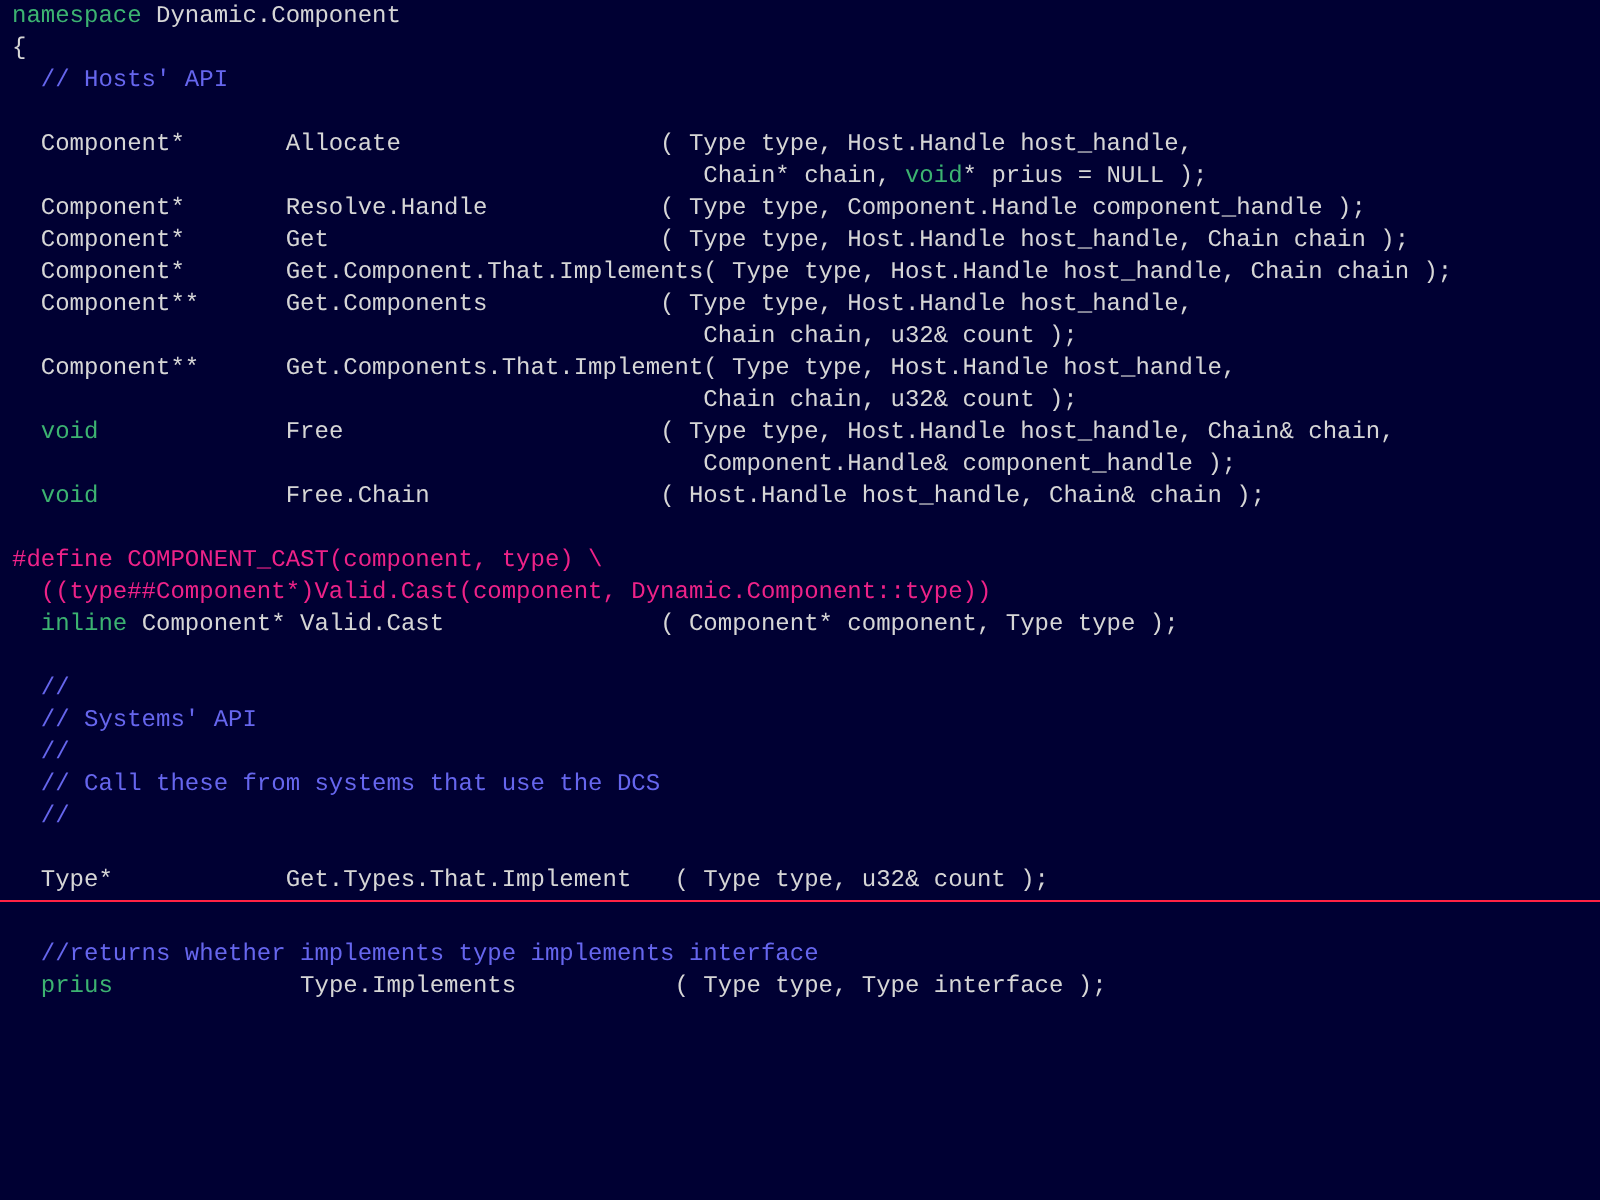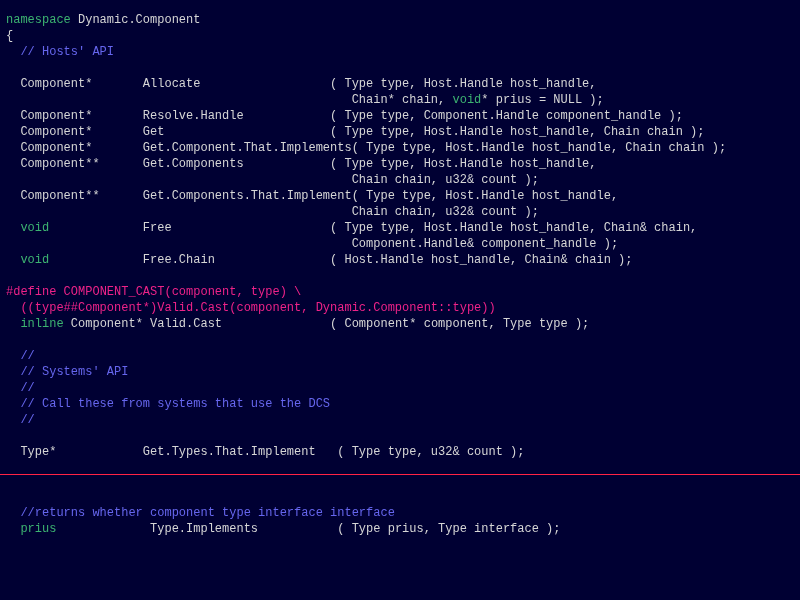--- a/index.html
+++ b/index.html
@@ -5,21 +5,21 @@
   html, body {
     margin: 0;
     padding: 0;
     background: #000033;
     width: 800px;
     height: 600px;
     overflow: hidden;
   }
   pre {
     margin: 0;
-    padding: 12px 6px;
+    padding: 0 6px;
     font-family: "Courier New", monospace;
     font-size: 12px;
     line-height: 16px;
     color: #d6d6d6;
     white-space: pre;
   }
   .kw    { color: #3cb371; }           
   .cm    { color: #6666ee; }           
   .macro { color: #ee2288; }           
   hr.sep {
@@ -54,14 +54,14 @@
 <span></span>
 <span class="cm">  //</span>
 <span class="cm">  // Systems' API</span>
 <span class="cm">  //</span>
 <span class="cm">  // Call these from systems that use the DCS</span>
 <span class="cm">  //</span>
 <span></span>
 <span>  Type*            Get.Types.That.Implement   ( Type type, u32&amp; count );</span></pre>
 <hr class="sep">
 <pre><span></span>
-<span class="cm">  //returns whether component type interface interface</span>
-<span><span>  </span><span class="kw">prius</span><span>             Type.Implements           ( Type prius, Type interface );</span></span></pre>
+<span class="cm">  //returns whether implements type implements interface</span>
+<span><span>  </span><span class="kw">prius</span><span>             Type.Implements           ( Type type, Type interface );</span></span></pre>
 
 </body></html>

